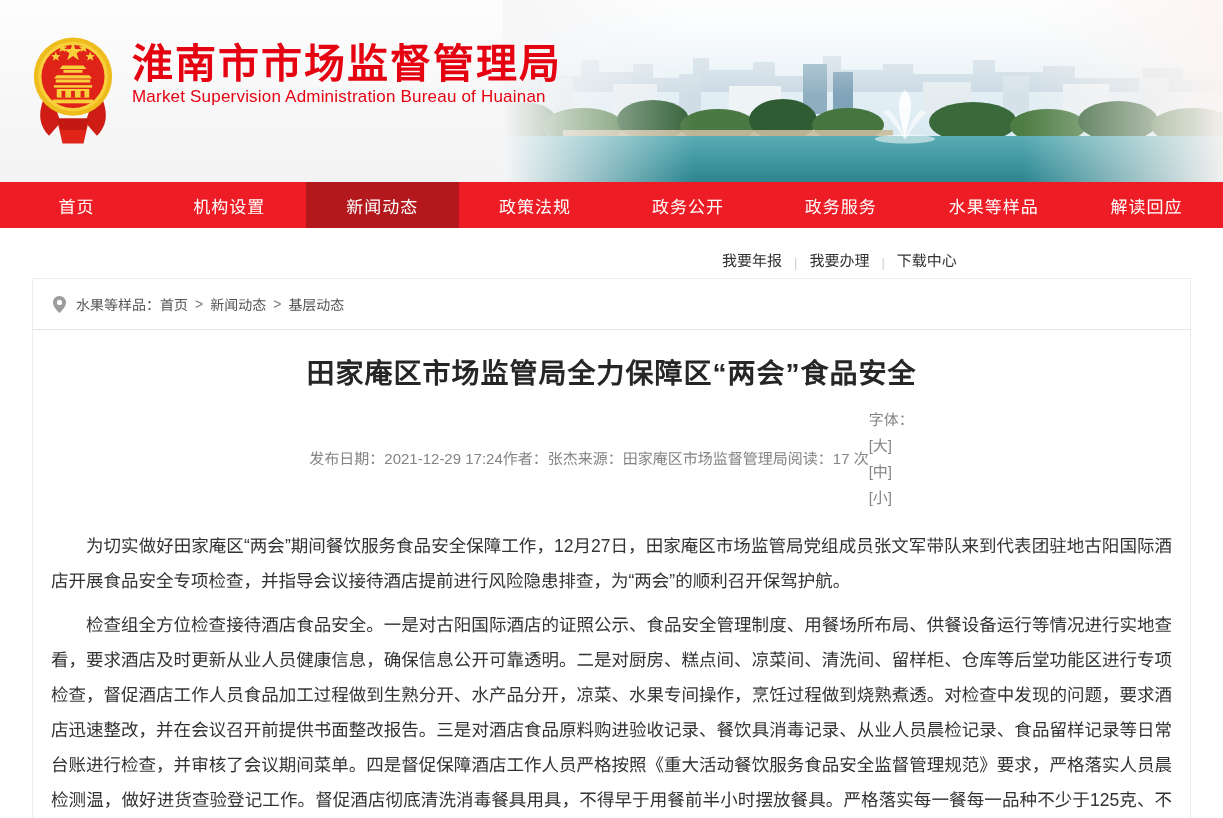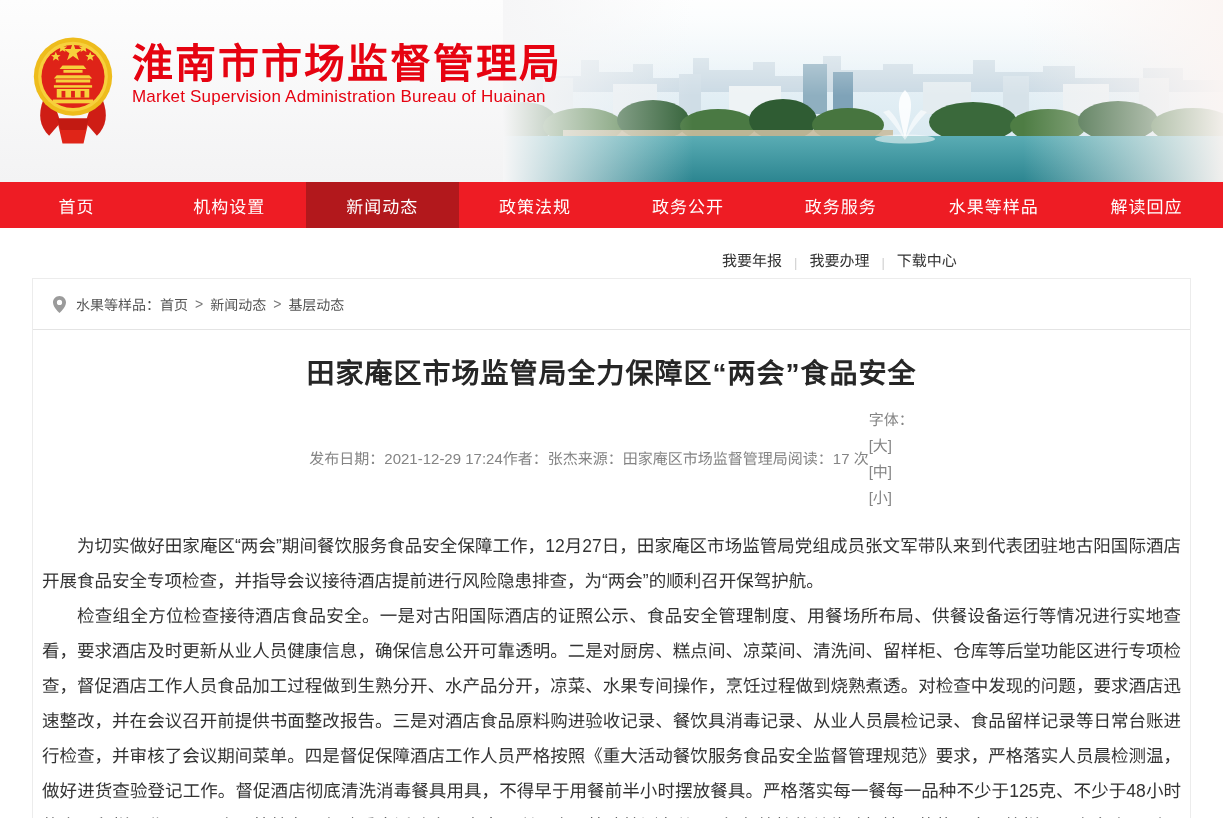--- a/index.html
+++ b/index.html
@@ -36,21 +36,21 @@
   .content-box{margin:8px 32px 0;background:#fff;border:1px solid #ececec;min-height:528px;}
   .breadcrumb{display:flex;align-items:center;height:51px;padding:0 20px;border-bottom:1px solid #e4e4e4;font-size:14px;color:#555;}
   .breadcrumb .pin{display:inline-flex;margin-right:10px;}
   .breadcrumb a{color:#555;text-decoration:none;cursor:pointer;}
   .breadcrumb .bsep{margin:0 7px;color:#777;}
   .article-title{text-align:center;font-size:28px;font-weight:700;color:#262626;margin:21px 20px 0;letter-spacing:1px;}
   .article-meta{display:flex;justify-content:center;align-items:center;margin-top:17px;font-size:15px;color:var(--meta-text);}
   .font-controls{display:inline-flex;gap:5px;flex-direction:column;}
   .font-controls a{color:var(--meta-text);text-decoration:none;cursor:pointer;}
   .article-body{margin-top:22px;padding:0 9px 26px;font-size:17.5px;line-height:35px;color:var(--body-text);}
-  .article-body p{margin:0;text-indent:2em;text-align:justify;}
+  .article-body p{margin:9px;text-indent:2em;text-align:justify;}
 </style>
 </head>
 <body>
 
 <div class="page">
 
   <header class="site-header">
     <div class="banner">
       <svg viewBox="0 0 720 182" preserveAspectRatio="none" aria-hidden="true">
         <defs>

